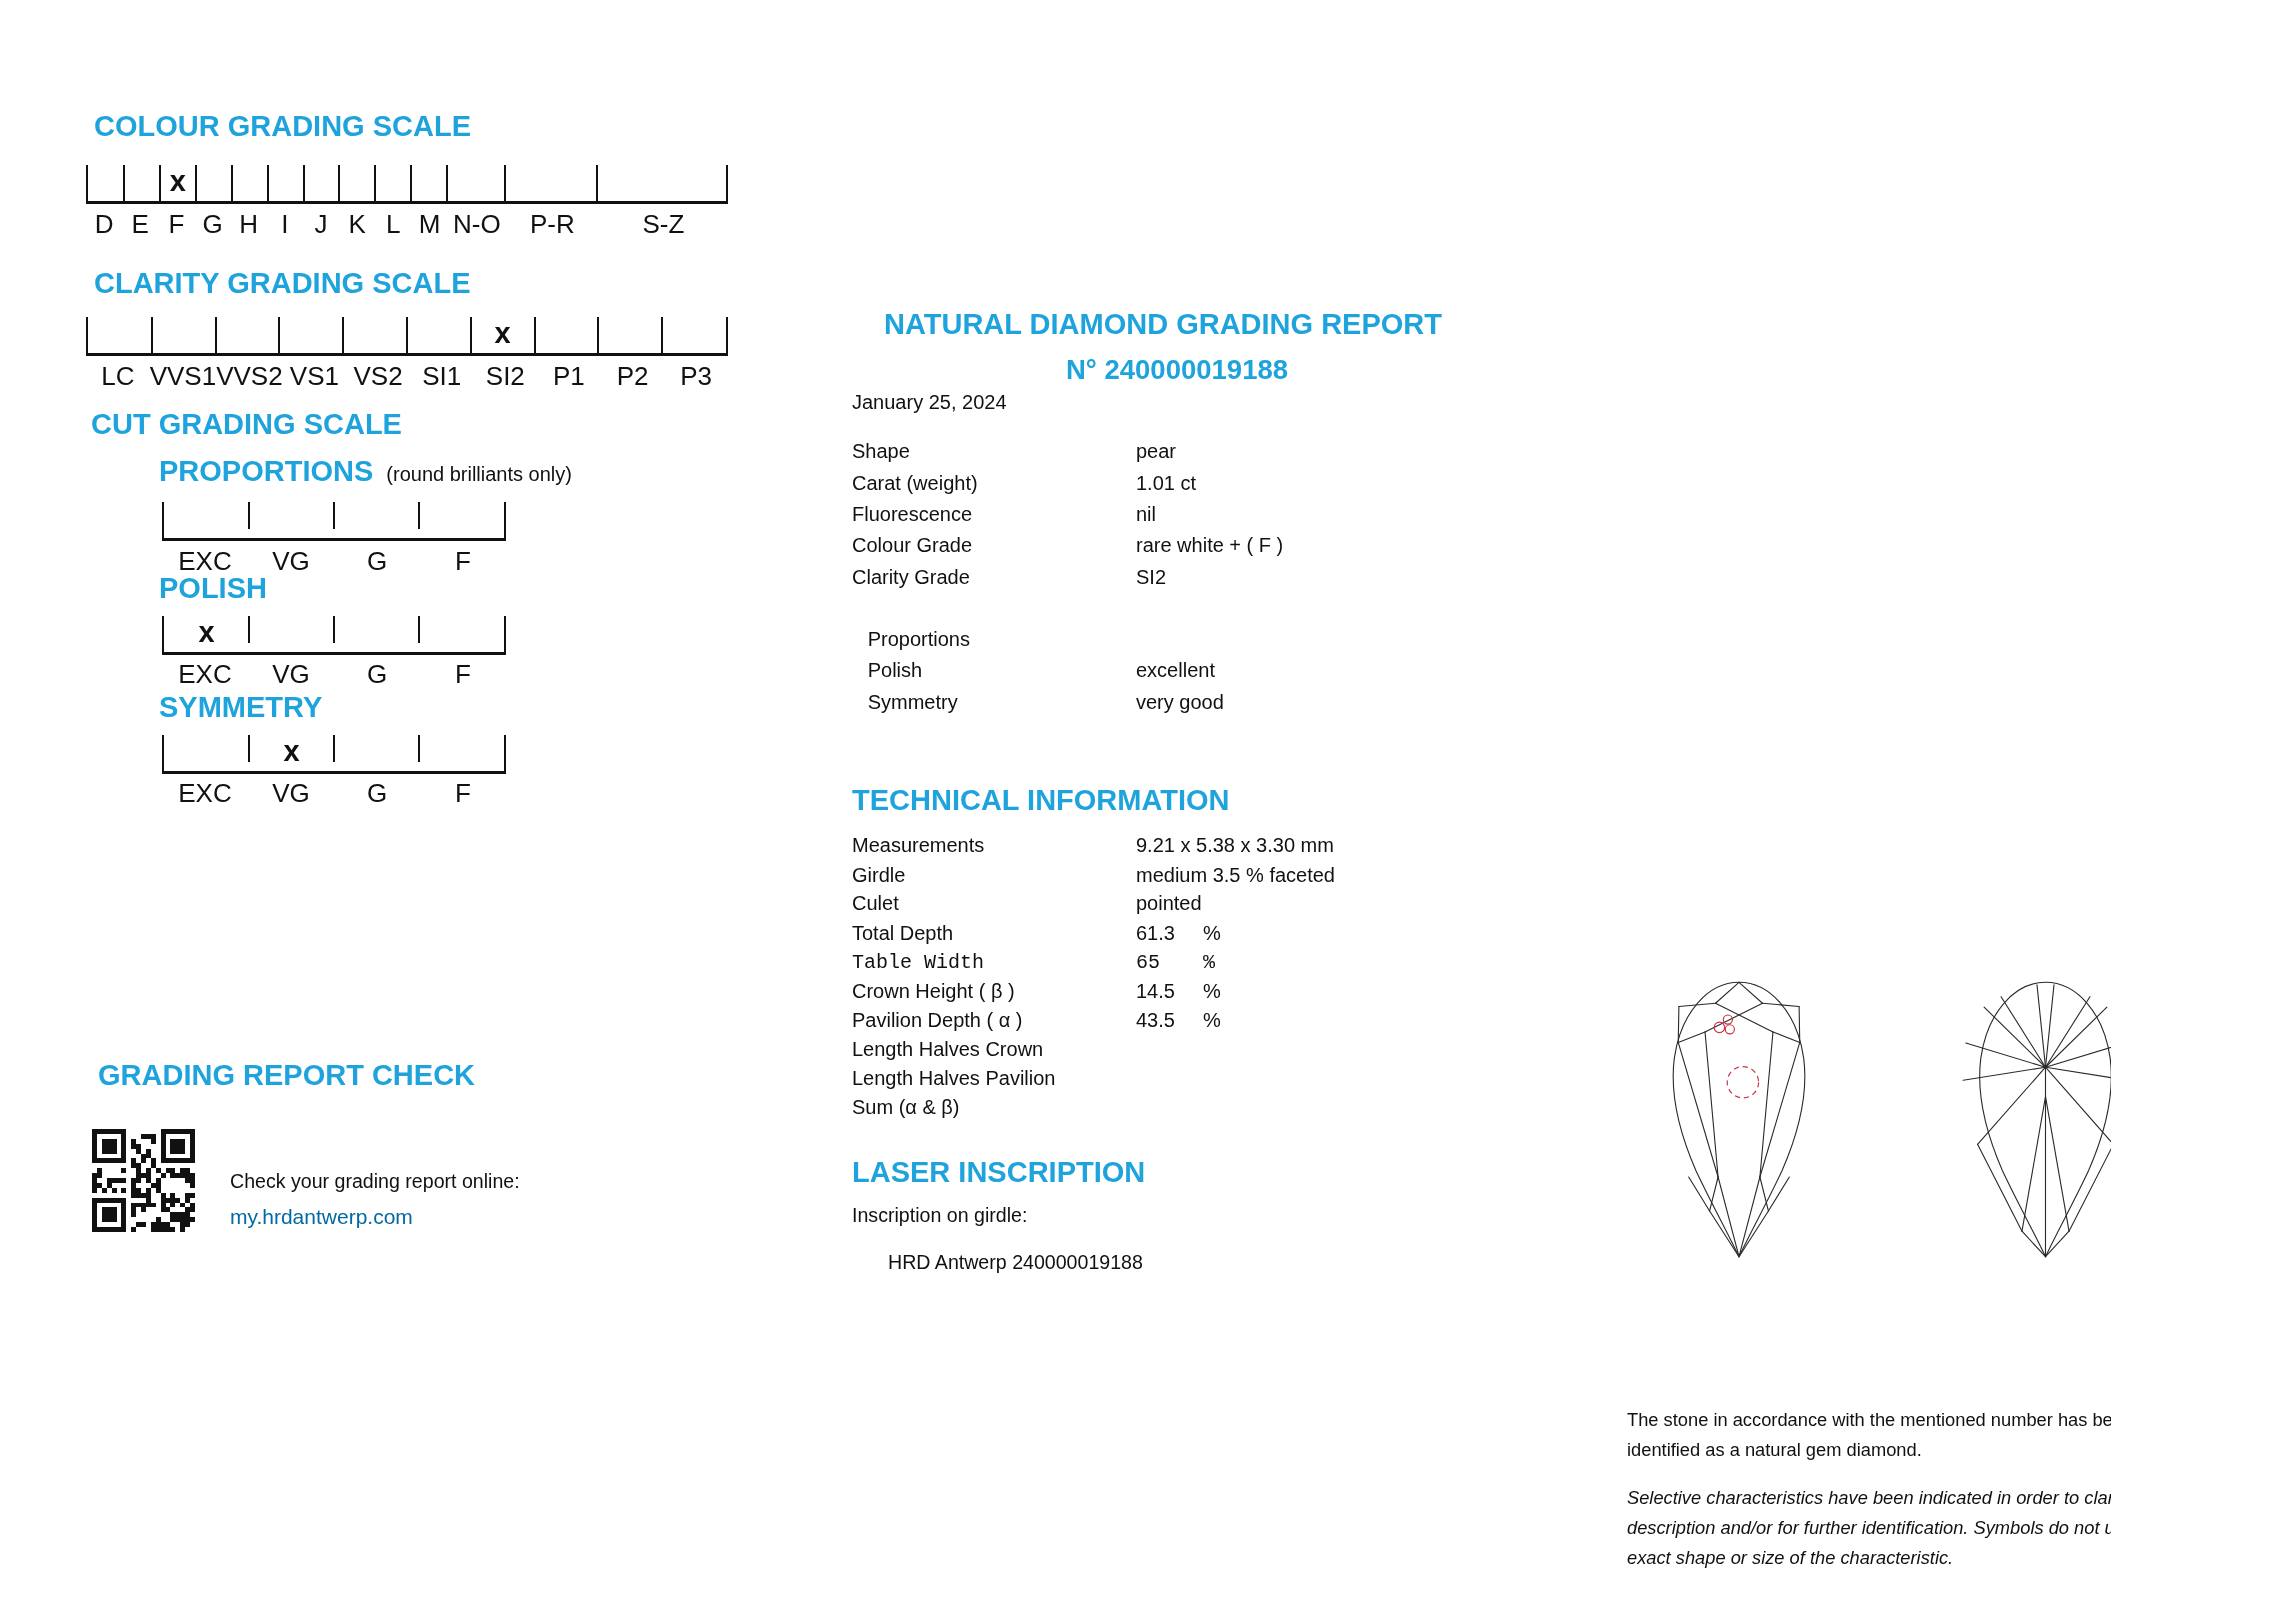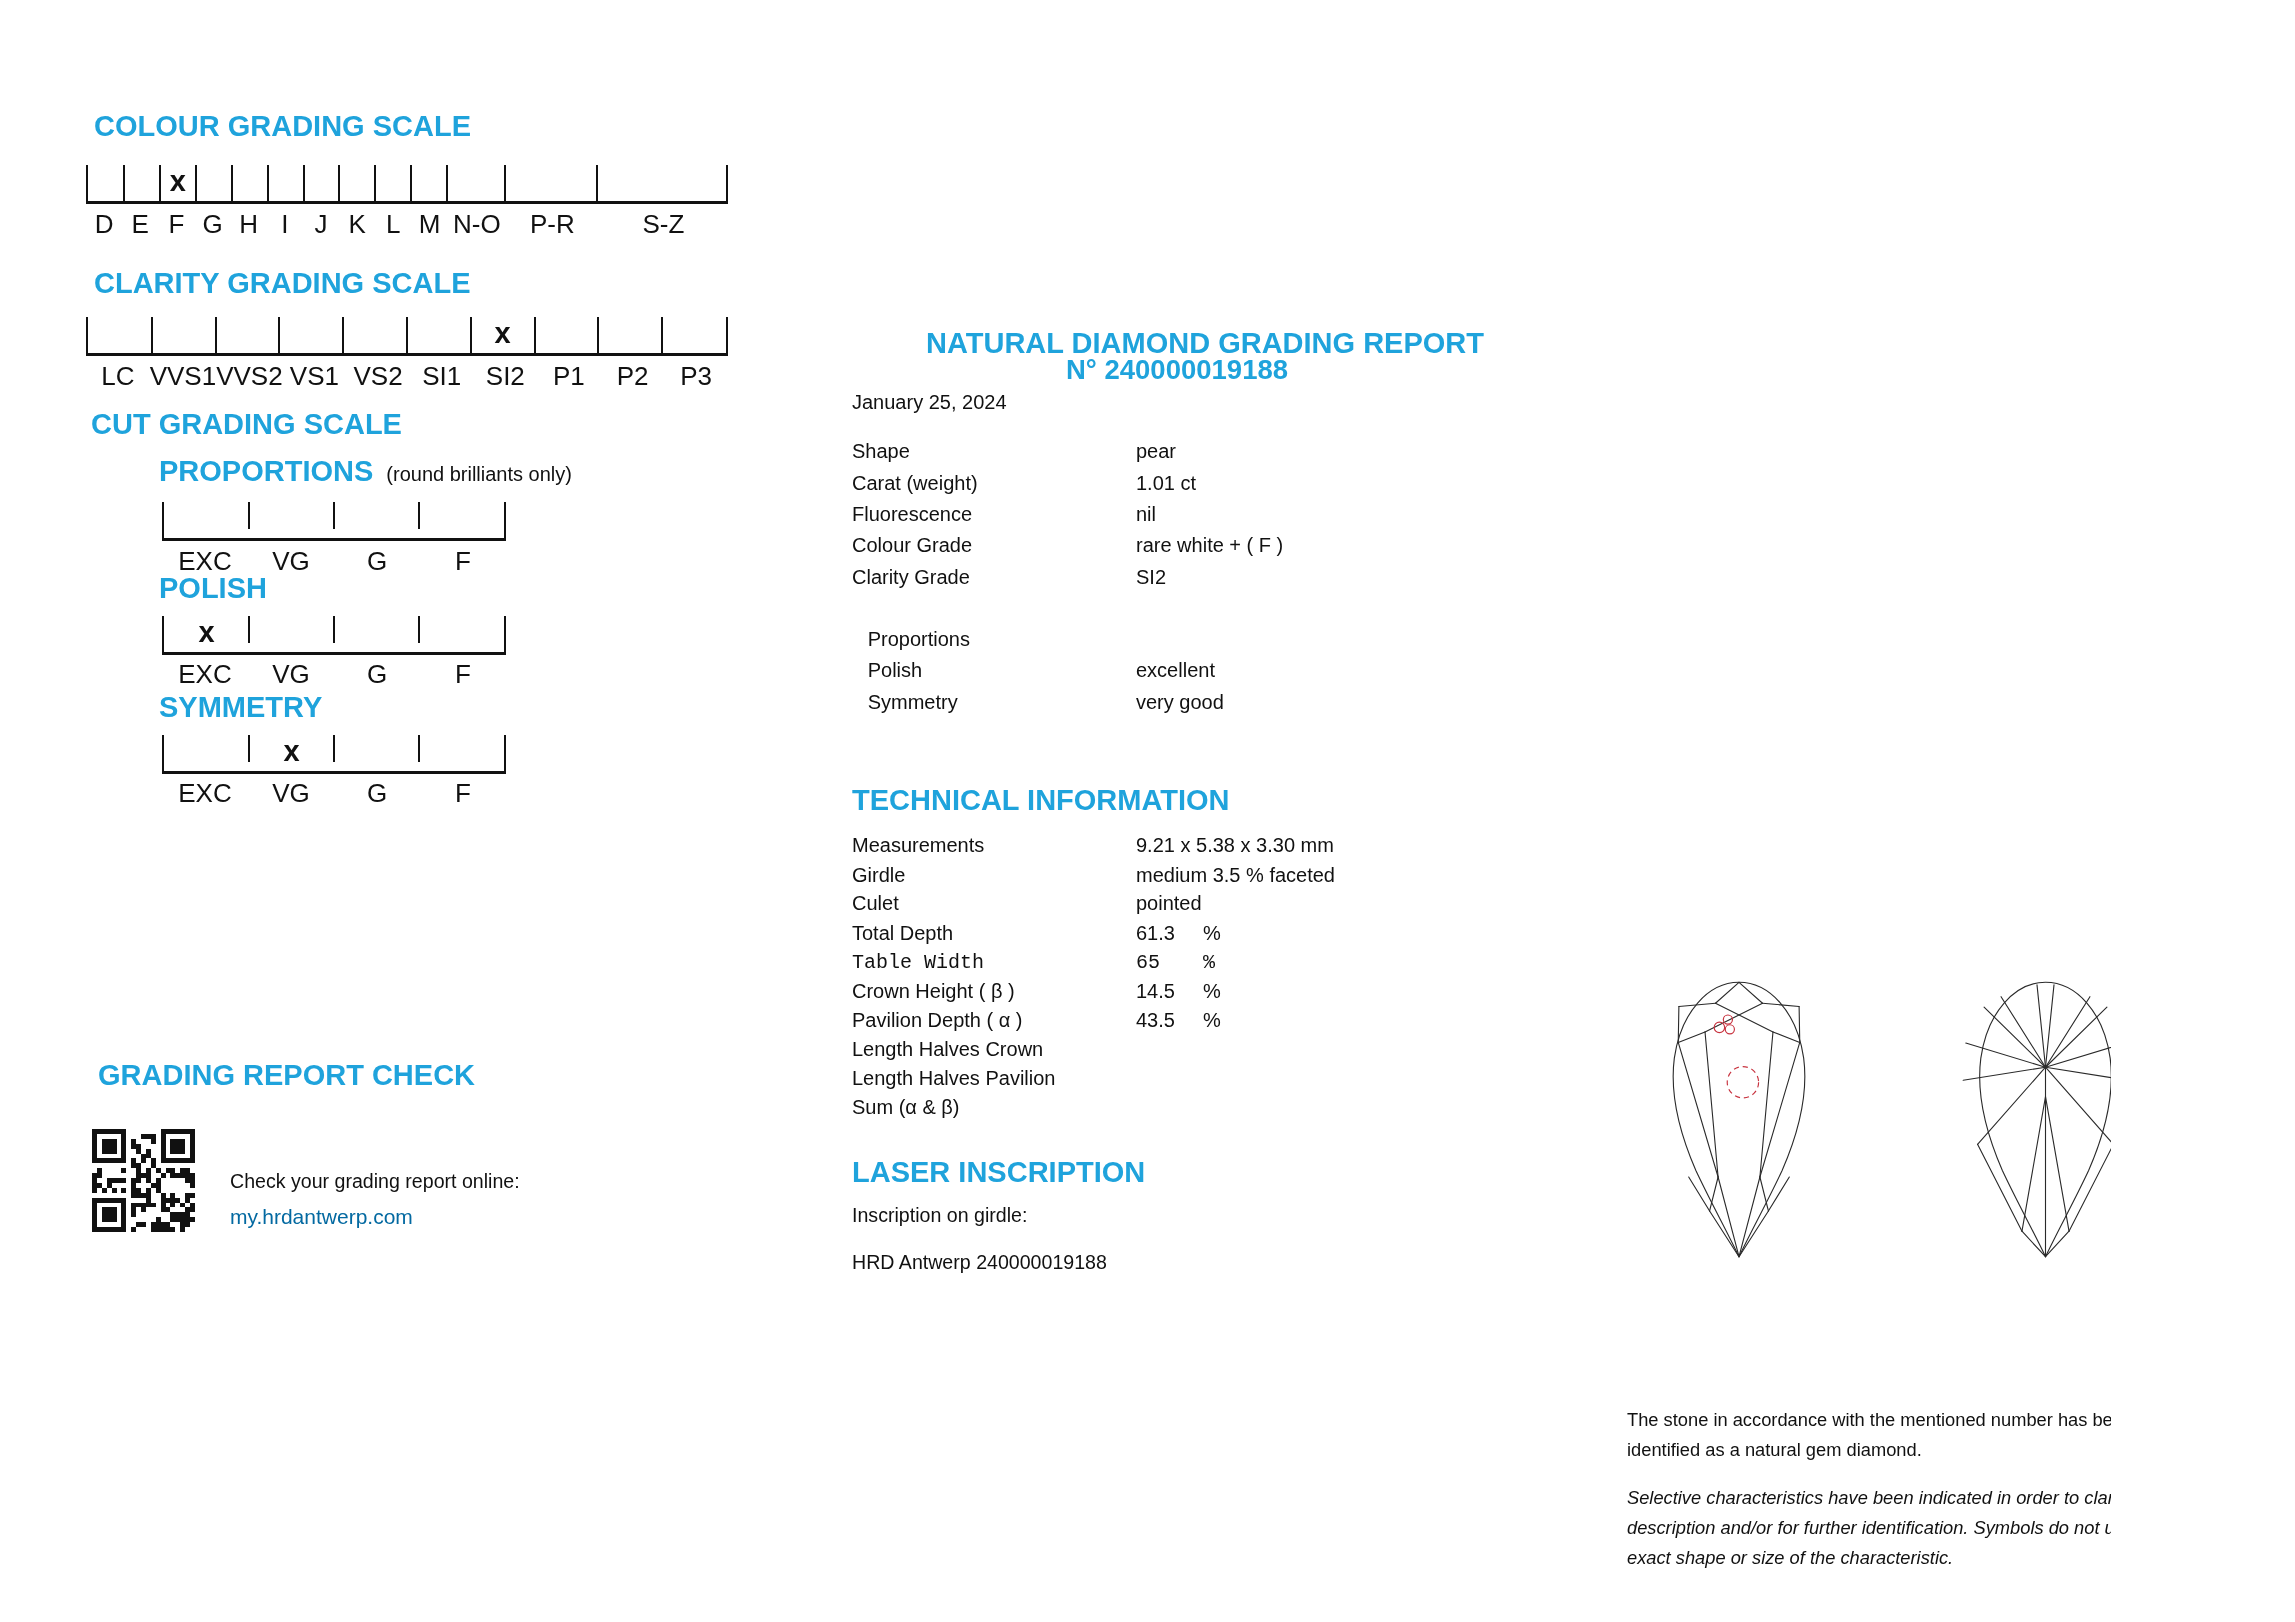--- a/index.html
+++ b/index.html
@@ -12,37 +12,37 @@
   .scale{position:absolute;display:flex;box-sizing:border-box;
          border-left:2px solid #111;border-right:2px solid #111;border-bottom:3.3px solid #111;}
   .scale .cell{position:relative;}
   .scale .cell.t::before{content:"";position:absolute;left:-1px;top:0;width:2px;height:100%;background:#111;}
   .scale.gap .cell.t::before{height:76%;}
   .xmark{position:absolute;inset:0 0 3.9px 0;display:flex;align-items:center;justify-content:center;
          font-weight:bold;font-size:29px;color:#111;}
   .slabels{position:absolute;display:flex;}
   .slabels .cell{text-align:center;font-size:26px;white-space:nowrap;}
   
-  .title-box{position:absolute;left:878px;top:308px;width:654px;text-align:center;margin-top:19px;}
+  .title-box{position:absolute;left:836px;top:308px;width:654px;text-align:center;}
   .rep-title{font-size:29px;font-weight:bold;color:#1fa3dc;white-space:nowrap;}
   .rep-num{position:absolute;left:850px;top:354px;width:654px;text-align:center;
            font-size:27.5px;font-weight:bold;color:#1fa3dc;white-space:nowrap;}
   .date{position:absolute;left:852px;top:391px;font-size:20px;}
   .row{position:absolute;left:852px;width:720px;height:29px;font-size:20px;}
   .row .lab{position:absolute;left:0;white-space:nowrap;}
   .row.indent .lab{left:15.7px;}
   .row .val{position:absolute;left:284px;white-space:nowrap;}
   .row .unit{position:absolute;left:351px;white-space:nowrap;}
   
   .qr-wrap{position:absolute;left:92px;top:1129px;width:103px;height:103px;}
   .check-text{position:absolute;left:230px;top:1170px;font-size:19.6px;}
   .check-url{position:absolute;left:230px;top:1205px;font-size:21px;font-weight:normal;color:#0369a1;cursor:pointer;}
   
   .laser-label{position:absolute;left:852px;top:1204px;font-size:19.6px;}
-  .laser-value{position:absolute;left:852px;top:1251px;font-size:19.6px;}
+  .laser-value{position:absolute;left:888px;top:1251px;font-size:19.6px;}
   
   .diagram{position:absolute;}
   .diagram svg{display:block;}
   
   .note1{position:absolute;left:1627px;top:1405px;width:550px;font-size:18.3px;line-height:30px;}
   .note2{position:absolute;left:1627px;top:1483px;width:621px;font-size:18.3px;line-height:30px;font-style:italic;}
 </style>
 </head>
 <body>
 

